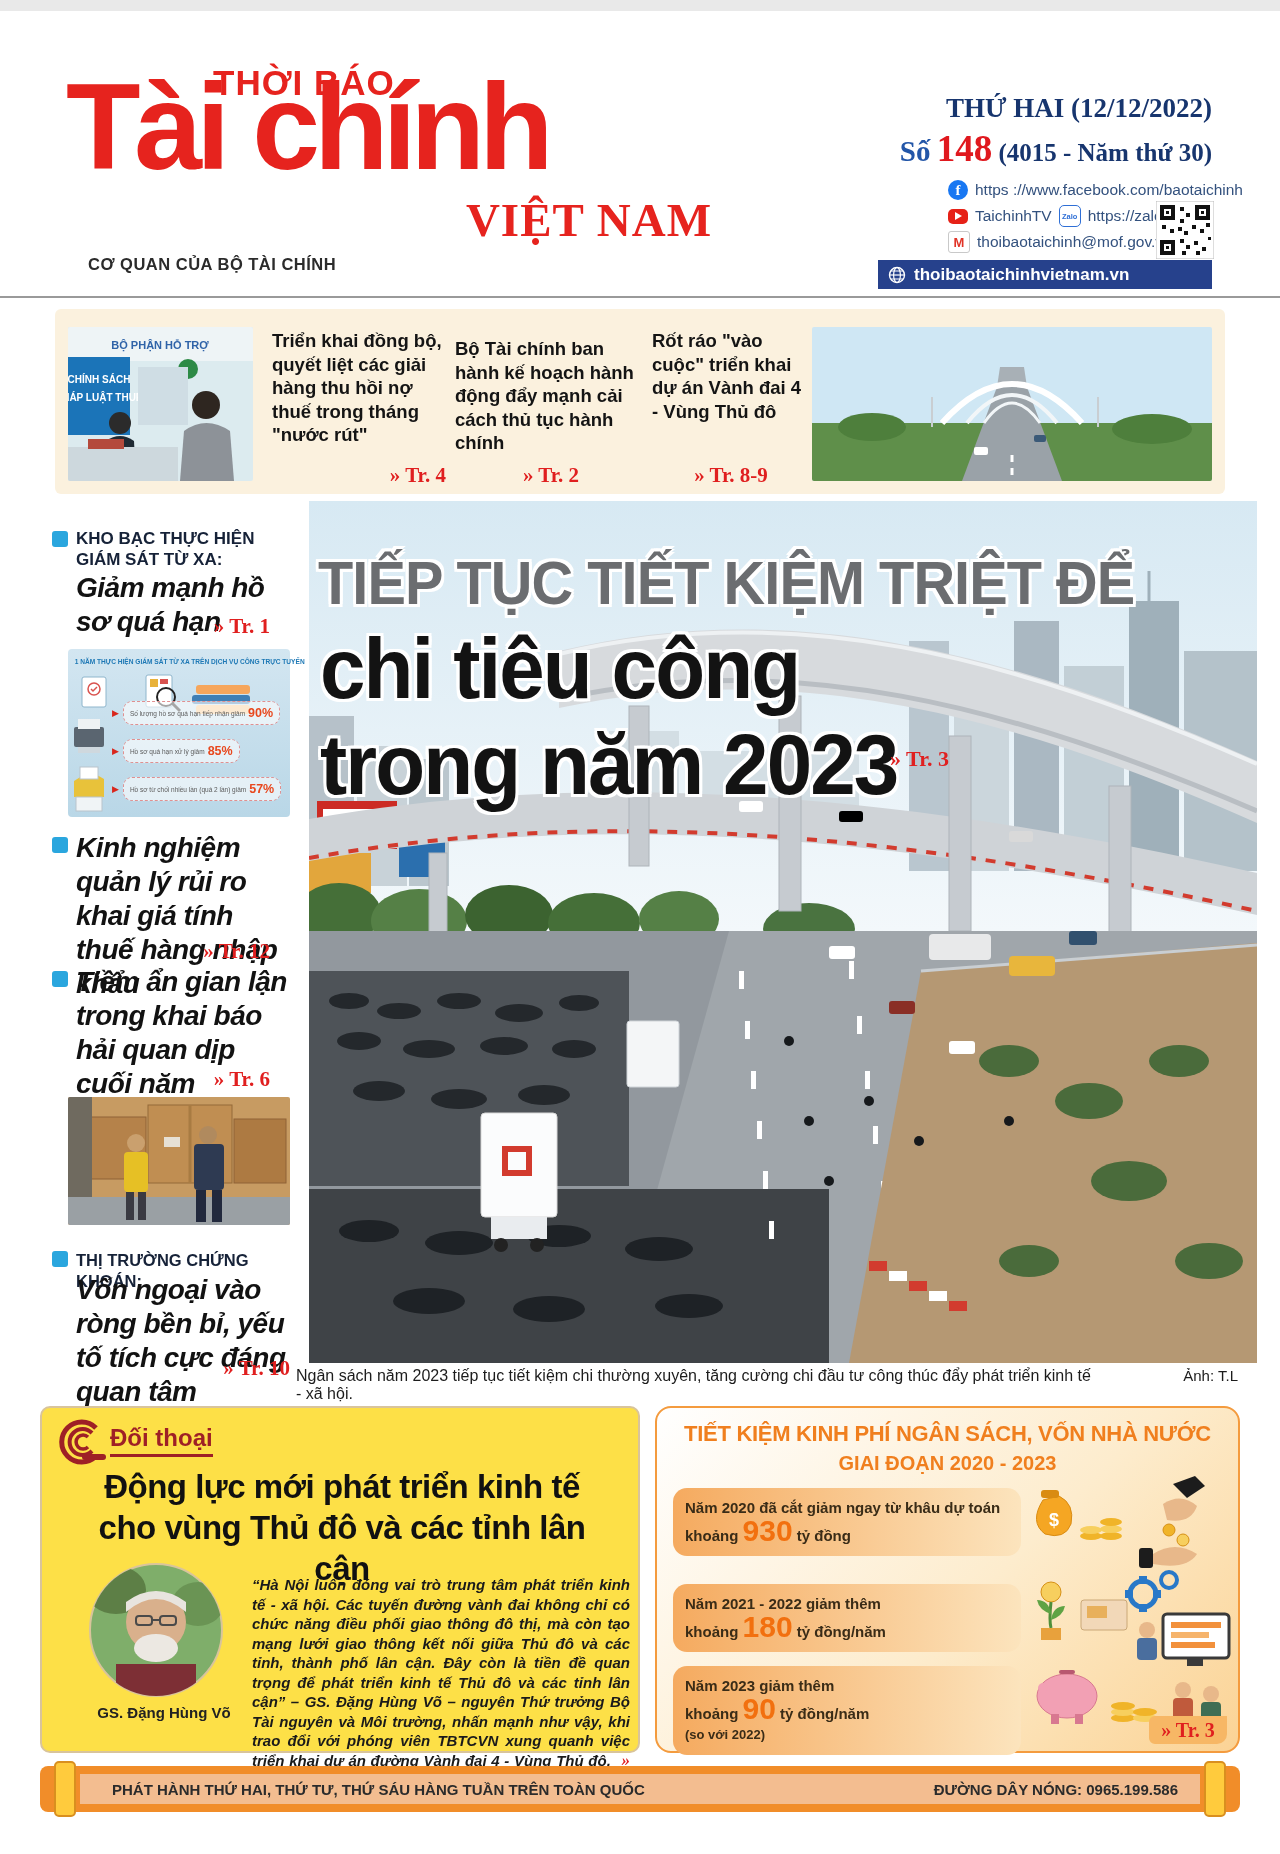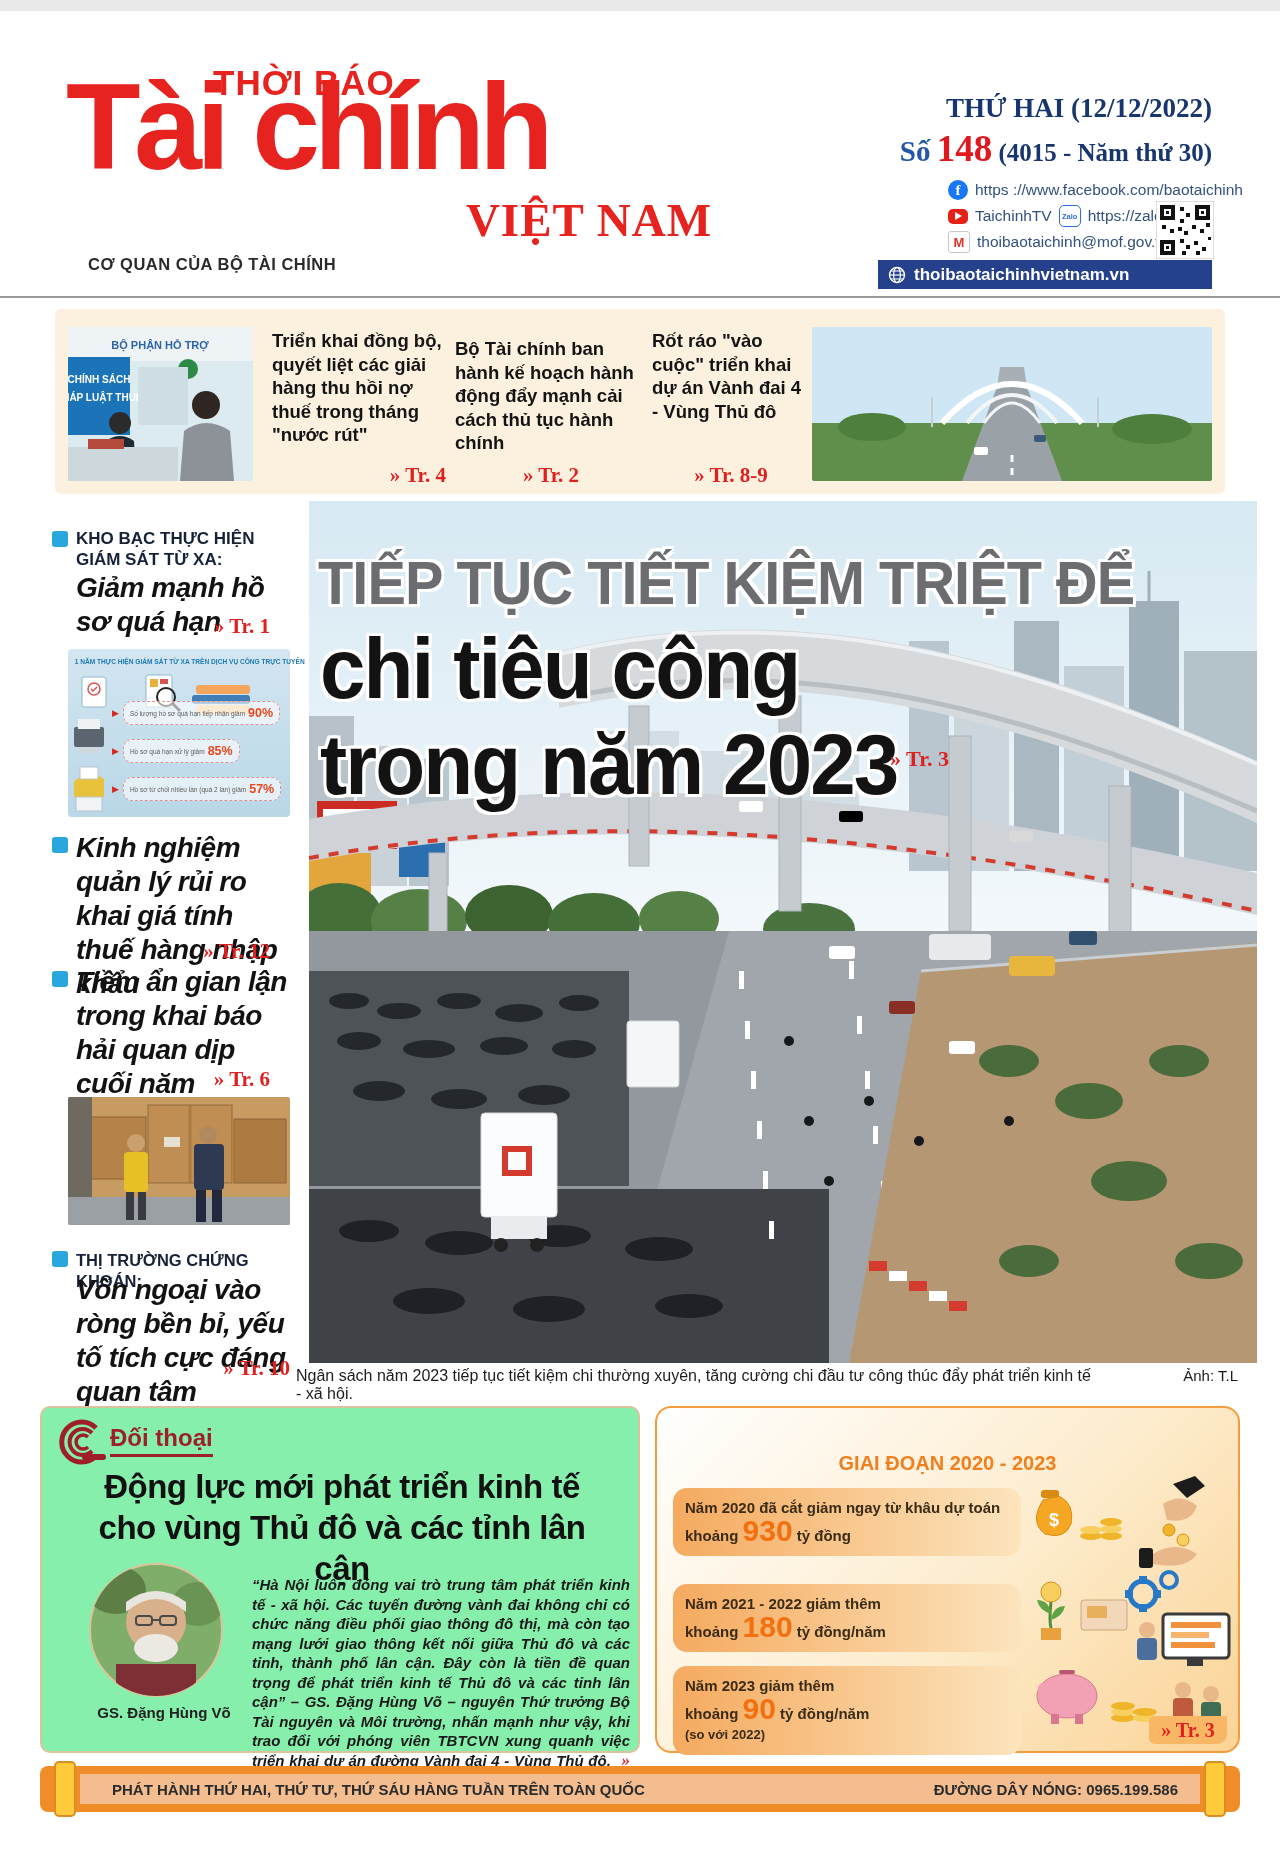--- a/index.html
+++ b/index.html
@@ -47,21 +47,21 @@
   .mainphoto{left:292px;top:490px;width:948px;height:862px;overflow:hidden;padding-left:17px;}
   .hl{position:absolute;font-weight:900;white-space:nowrap;transform-origin:left top;
       text-shadow:-3px -3px 0 #fff,3px -3px 0 #fff,-3px 3px 0 #fff,3px 3px 0 #fff,0 3px 0 #fff,0 -3px 0 #fff,3px 0 0 #fff,-3px 0 0 #fff;}
   .hl1{left:26px;top:46px;font-size:62px;color:#6b6d70;letter-spacing:-1px;transform:scaleX(.93);}
   .hl2{left:28px;top:118px;font-size:86px;color:#131313;letter-spacing:-2px;transform:scaleX(.95);}
   .hl3{left:28px;top:214px;font-size:86px;color:#131313;letter-spacing:-2px;transform:scaleX(.95);}
   .mainref{left:890px;top:735px;font-size:22px;}
   .caption{left:296px;top:1356px;width:800px;font-size:16px;color:#1c1c1c;}
   .credit{left:1120px;top:1356px;width:118px;text-align:right;font-size:15px;color:#1c1c1c;}
   
-  .dlg{left:40px;top:1395px;width:600px;height:347px;background:#86efac;border:2px solid #d9c49b;border-radius:10px;box-sizing:border-box;}
+  .dlg{left:40px;top:1395px;width:600px;height:347px;background:#fde047;border:2px solid #d9c49b;border-radius:10px;box-sizing:border-box;}
   .dlg-logo-t{position:absolute;left:68px;top:16px;font-size:24px;font-weight:900;color:#9e2026;border-bottom:3px solid #9e2026;padding-bottom:2px;}
   .dlg-h{position:absolute;left:30px;top:58px;width:540px;text-align:center;font-size:33px;line-height:41px;font-weight:800;color:#111;letter-spacing:-.5px;}
   .dlg-q{position:absolute;left:210px;top:152px;width:378px;font-size:15px;line-height:19.5px;font-weight:bold;font-style:italic;color:#1a1a1a;text-align:justify;}
   .dlg-cap{position:absolute;left:42px;top:296px;width:160px;text-align:center;font-size:15px;font-weight:bold;color:#222;}
   .sav{left:655px;top:1395px;width:585px;height:347px;border:2.5px solid #f49b3e;border-radius:16px;box-sizing:border-box;
        background:linear-gradient(135deg,#ffffff 0%,#fdeccd 55%,#fbd395 100%);}
   .sav-t{position:absolute;left:0;top:13px;width:100%;text-align:center;font-size:22px;font-weight:900;color:#f07f1e;letter-spacing:-.3px;}
   .sav-s{position:absolute;left:0;top:44px;width:100%;text-align:center;font-size:20px;font-weight:900;color:#f07f1e;}
   .sav-row{position:absolute;left:16px;width:348px;background:linear-gradient(90deg,#f5aa5f,#fce4bd);border-radius:14px;
            padding:10px 12px;box-sizing:border-box;font-size:15px;font-weight:bold;color:#3a2c17;line-height:20px;}
@@ -475,20 +475,21 @@
         <line x1="66" y1="60" x2="74" y2="60" stroke="#4a4a4a" stroke-width="2"></line>
       </g>
     </svg>
     <div class="dlg-cap">GS. Đặng Hùng Võ</div>
 
     <p class="dlg-q"><span>“Hà Nội luôn đóng vai trò trung tâm phát triển kinh tế - xã hội. Các tuyến đường vành đai không chỉ có chức năng điều phối giao thông đô thị, mà còn tạo mạng lưới giao thông kết nối giữa Thủ đô và các tỉnh, thành phố lân cận. Đây còn là tiền đề quan trọng để phát triển kinh tế Thủ đô và các tỉnh lân cận” – GS. Đặng Hùng Võ – nguyên Thứ trưởng Bộ Tài nguyên và Môi trường, nhấn mạnh như vậy, khi trao đổi với phóng viên TBTCVN xung quanh việc triển khai dự án đường Vành đai 4 - Vùng Thủ đô.</span>
       <span class="pageref" style="font-size:17px;margin-left:6px;">» Tr. 8-9</span></p>
   </section>
 
   <section class="abs sav">
+    <div class="sav-t">TIẾT KIỆM KINH PHÍ NGÂN SÁCH, VỐN NHÀ NƯỚC</div>
     <div class="sav-s">GIAI ĐOẠN 2020 - 2023</div>
 
     <svg class="abs" style="left:366px;top:66px;" width="212" height="268" viewBox="0 0 212 268">
       <g>
         <path d="M150 10 l22 -8 l10 10 l-18 12 Z" fill="#1c1c1c"></path>
         <path d="M140 30 q18 -12 34 2 q-6 18 -30 14 Z" fill="#e8b88a"></path>
         <circle cx="146" cy="56" r="6" fill="#f0b429" stroke="#d69014"></circle>
         <circle cx="160" cy="66" r="6" fill="#f7cf5e" stroke="#d69014"></circle>
         <path d="M130 80 q22 -14 44 0 q-10 16 -44 10 Z" fill="#e8b88a"></path>
         <rect x="116" y="74" width="14" height="20" rx="3" fill="#1c1c1c"></rect>

